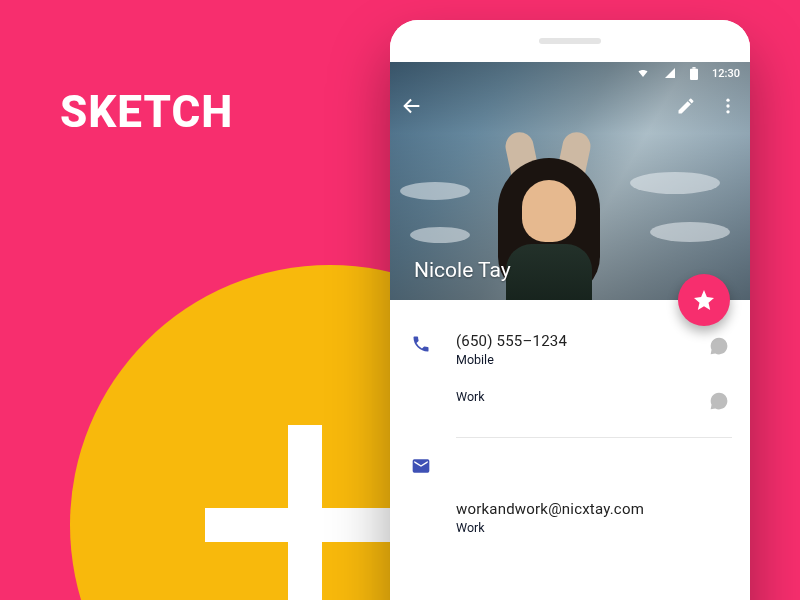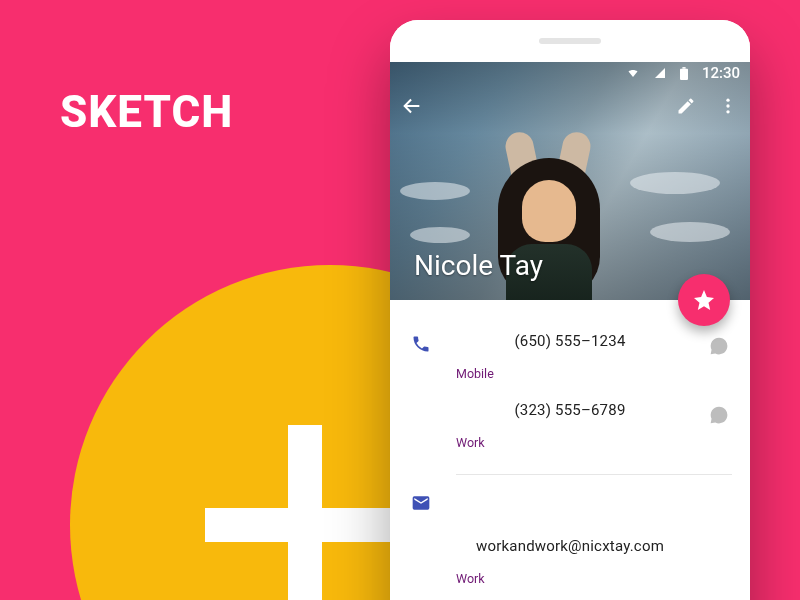--- a/index.html
+++ b/index.html
@@ -60,21 +60,21 @@
     width: 100%; height: 598px;
     background: #fff;
     overflow: hidden;
   }
 
   
   .statusbar {
     position: absolute; top: 0; left: 0; right: 0; height: 22px;
     display: flex; justify-content: flex-end; align-items: center;
     gap: 14px; padding: 0 10px;
-    color: #fff; font-size: 15px; font-weight: 500;
+    color: #fff; font-size: 11px; font-weight: 500;
     z-index: 5;
   }
   .sb-icon { display: inline-flex; }
 
   
   .hero {
     position: relative;
     height: 238px;
     background: linear-gradient(180deg, rgba(0,0,0,0.25), rgba(0,0,0,0.05) 30%, rgba(0,0,0,0.35)),
                 linear-gradient(120deg, #4a6f8a 0%, #6b8fa6 25%, #8ea7b5 45%, #b5c8d2 60%, #7d96a8 100%);
@@ -113,21 +113,21 @@
   .ear-left { left: 34px; transform: rotate(-12deg); }
   .ear-right { left: 86px; transform: rotate(12deg); }
   .torso {
     position: absolute; left: 32px; top: 124px; width: 86px; height: 72px;
     background: linear-gradient(180deg,#23312a,#14201a);
     border-radius: 26px 26px 8px 8px;
   }
 
   .hero-name {
     position: absolute; left: 24px; bottom: 18px;
-    font-size: 28px; font-weight: 400;
+    font-size: 21px; font-weight: 400;
     text-shadow: 0 1px 2px rgba(0,0,0,0.4);
   }
 
   
   .fab {
     position: absolute; right: 20px; top: 212px;
     width: 52px; height: 52px; border-radius: 50%;
     background: #f72e6e;
     box-shadow: 0 6px 12px rgba(0,0,0,0.3);
     display: flex; align-items: center; justify-content: center;
@@ -141,22 +141,22 @@
     padding: 22px 18px 0 18px;
   }
   .section { padding-bottom: 8px; }
   .row {
     display: flex; align-items: flex-start; gap: 22px;
     padding: 10px 0;
   }
   .row .lead { width: 26px; display: flex; justify-content: center; padding-top: 2px; }
   .row .body { flex: 1; }
   .row .trail { width: 26px; display: flex; justify-content: center; padding-top: 2px; }
-  .primary { font-size: 15px; color: #222; letter-spacing: 0.2px; text-align: center; }
-  .secondary { font-size: 12.5px; color: #701a75; margin-top: 16px; }
+  .primary { font-size: 15px; color: #222; letter-spacing: 0.2px; }
+  .secondary { font-size: 12.5px; color: #0f172a; margin-top: 2px; }
   .divider { height: 1px; background: #e6e6e6; margin: 6px 0 6px 48px; }
 </style>
 </head>
 <body>
 
 <div class="bg-circle"></div>
 <div class="plus"></div>
 <div class="headline">
   <div>SKETCH</div>
 </div>
@@ -257,21 +257,20 @@
               <svg width="20" height="20" viewBox="0 0 24 24" fill="#bdbdbd">
                   <path d="M12 2a10 10 0 0 0-8.94 14.47L2 22l5.53-1.06A10 10 0 1 0 12 2z"></path>
                 </svg>
             </span>
           </div>
         </div>
 
         <div class="row">
           <div class="lead"></div>
           <div class="body">
-            <div class="primary">(323) 555–6789</div>
             <div class="secondary">Work</div>
           </div>
           <div class="trail">
             <span class="icon-btn">
               <svg width="20" height="20" viewBox="0 0 24 24" fill="#bdbdbd">
                   <path d="M12 2a10 10 0 0 0-8.94 14.47L2 22l5.53-1.06A10 10 0 1 0 12 2z"></path>
                 </svg>
             </span>
           </div>
         </div>

